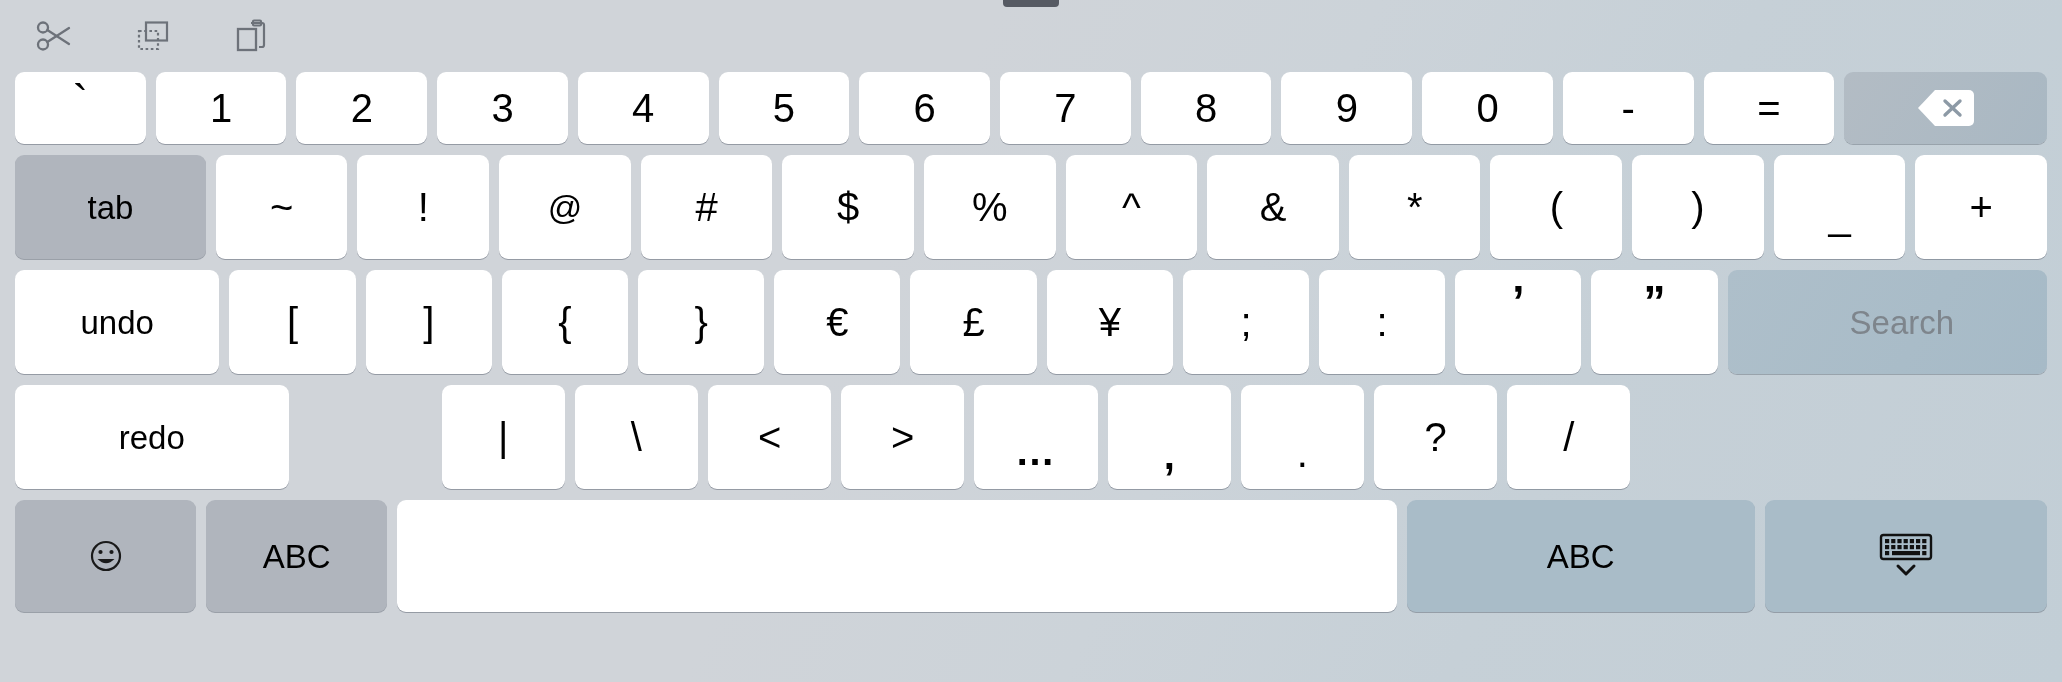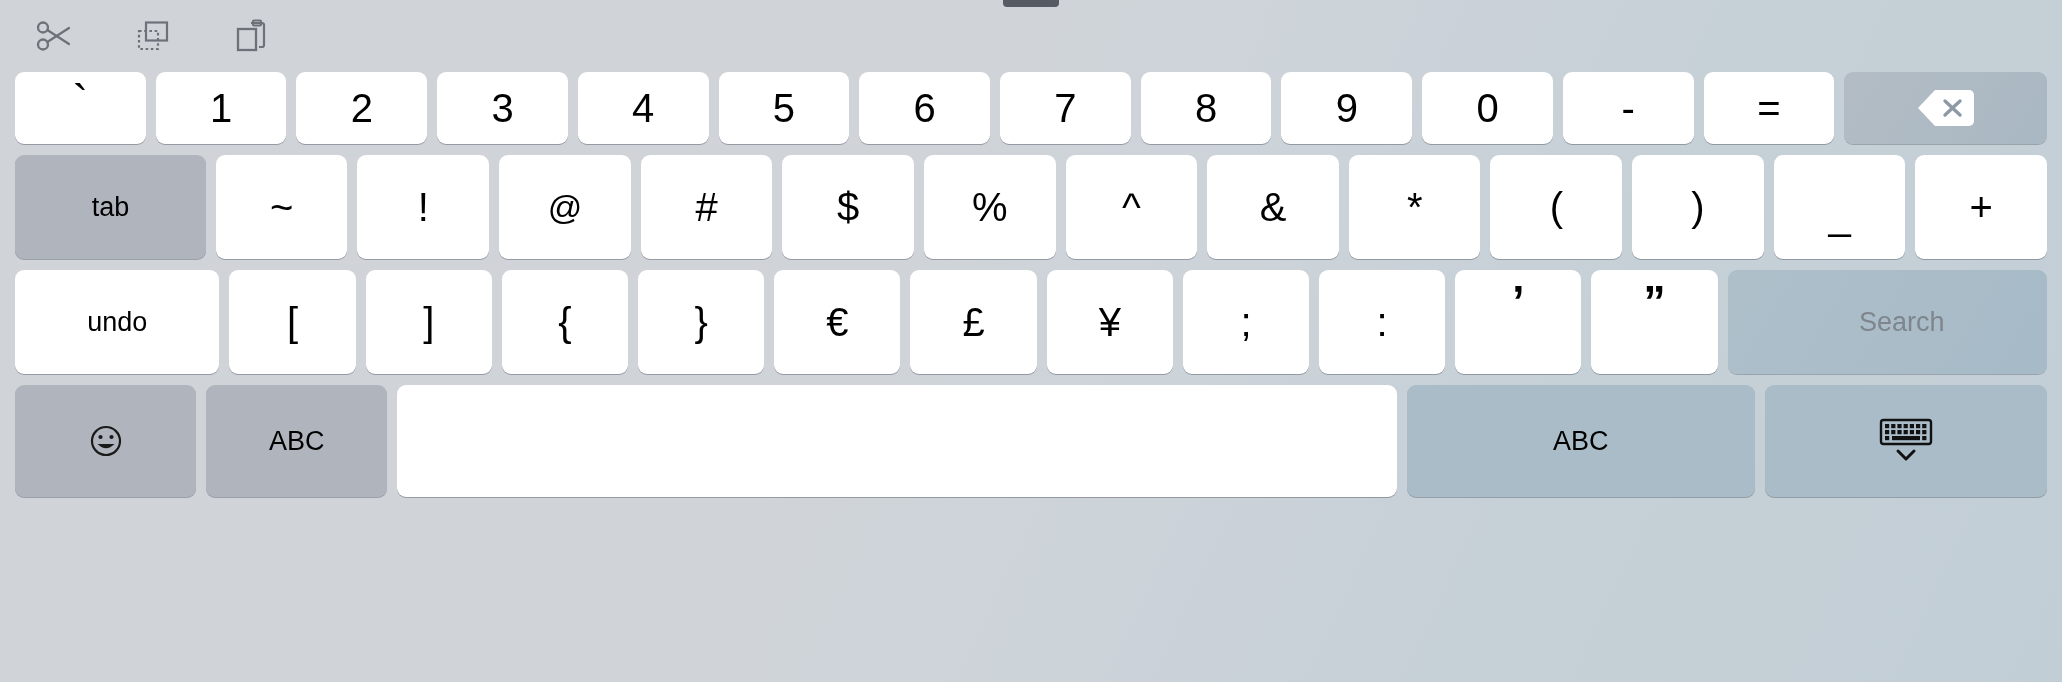--- a/index.html
+++ b/index.html
@@ -89,21 +89,21 @@
     color: #000000;
     font-size: 40px;
     font-weight: 400;
     line-height: 1;
     box-shadow: 0 1px 0 rgba(100,108,120,0.55);
     cursor: pointer;
     box-sizing: border-box;
     flex: 1 1 0;
     overflow: hidden;
   }
-  .key.word { font-size: 27px; }
+  .key.word { font-size: 33px; }
   .key.gray {
     background: #b0b5bd;
     box-shadow: 0 1px 0 rgba(100,108,120,0.5);
   }
   .key.blue {
     background: #a9bcc8;
     box-shadow: 0 1px 0 rgba(100,108,120,0.5);
   }
   .key.blue-muted {
     background: linear-gradient(120deg,#aebfca 0%, #a9bcc8 60%, #a6bac7 100%);
@@ -223,20 +223,34 @@
       <div class="key">€</div>
       <div class="key">£</div>
       <div class="key">¥</div>
       <div class="key">;</div>
       <div class="key">:</div>
       <div class="key sym-quote">’</div>
       <div class="key sym-quote">”</div>
       <div class="key blue-muted word" style="flex:2.3 1 0;">Search</div>
     </div>
 
+    <div class="krow r4">
+      <div class="key word" style="flex:2.22 1 0;">redo</div>
+      <div class="spacer" style="flex:1.08 1 0;"></div>
+      <div class="key">|</div>
+      <div class="key">\</div>
+      <div class="key">&lt;</div>
+      <div class="key">&gt;</div>
+      <div class="key sym-ell">…</div>
+      <div class="key sym-comma">,</div>
+      <div class="key sym-dot">.</div>
+      <div class="key">?</div>
+      <div class="key">/</div>
+      <div class="spacer" style="flex:3.3 1 0;"></div>
+    </div>
 
     <div class="krow r5">
       <div class="key gray" style="flex:1.25 1 0;">
         <span class="icon-wrap">
           <svg width="40" height="40" viewBox="0 0 40 40">
             <circle cx="20" cy="20" r="14" fill="none" stroke="#1a1a1a" stroke-width="2.2"></circle>
             <circle cx="14.5" cy="16" r="2.1" fill="#1a1a1a"></circle>
             <circle cx="25.5" cy="16" r="2.1" fill="#1a1a1a"></circle>
             <path d="M11.5 23 Q20 31.5 28.5 23 Z" fill="#1a1a1a"></path>
           </svg>

